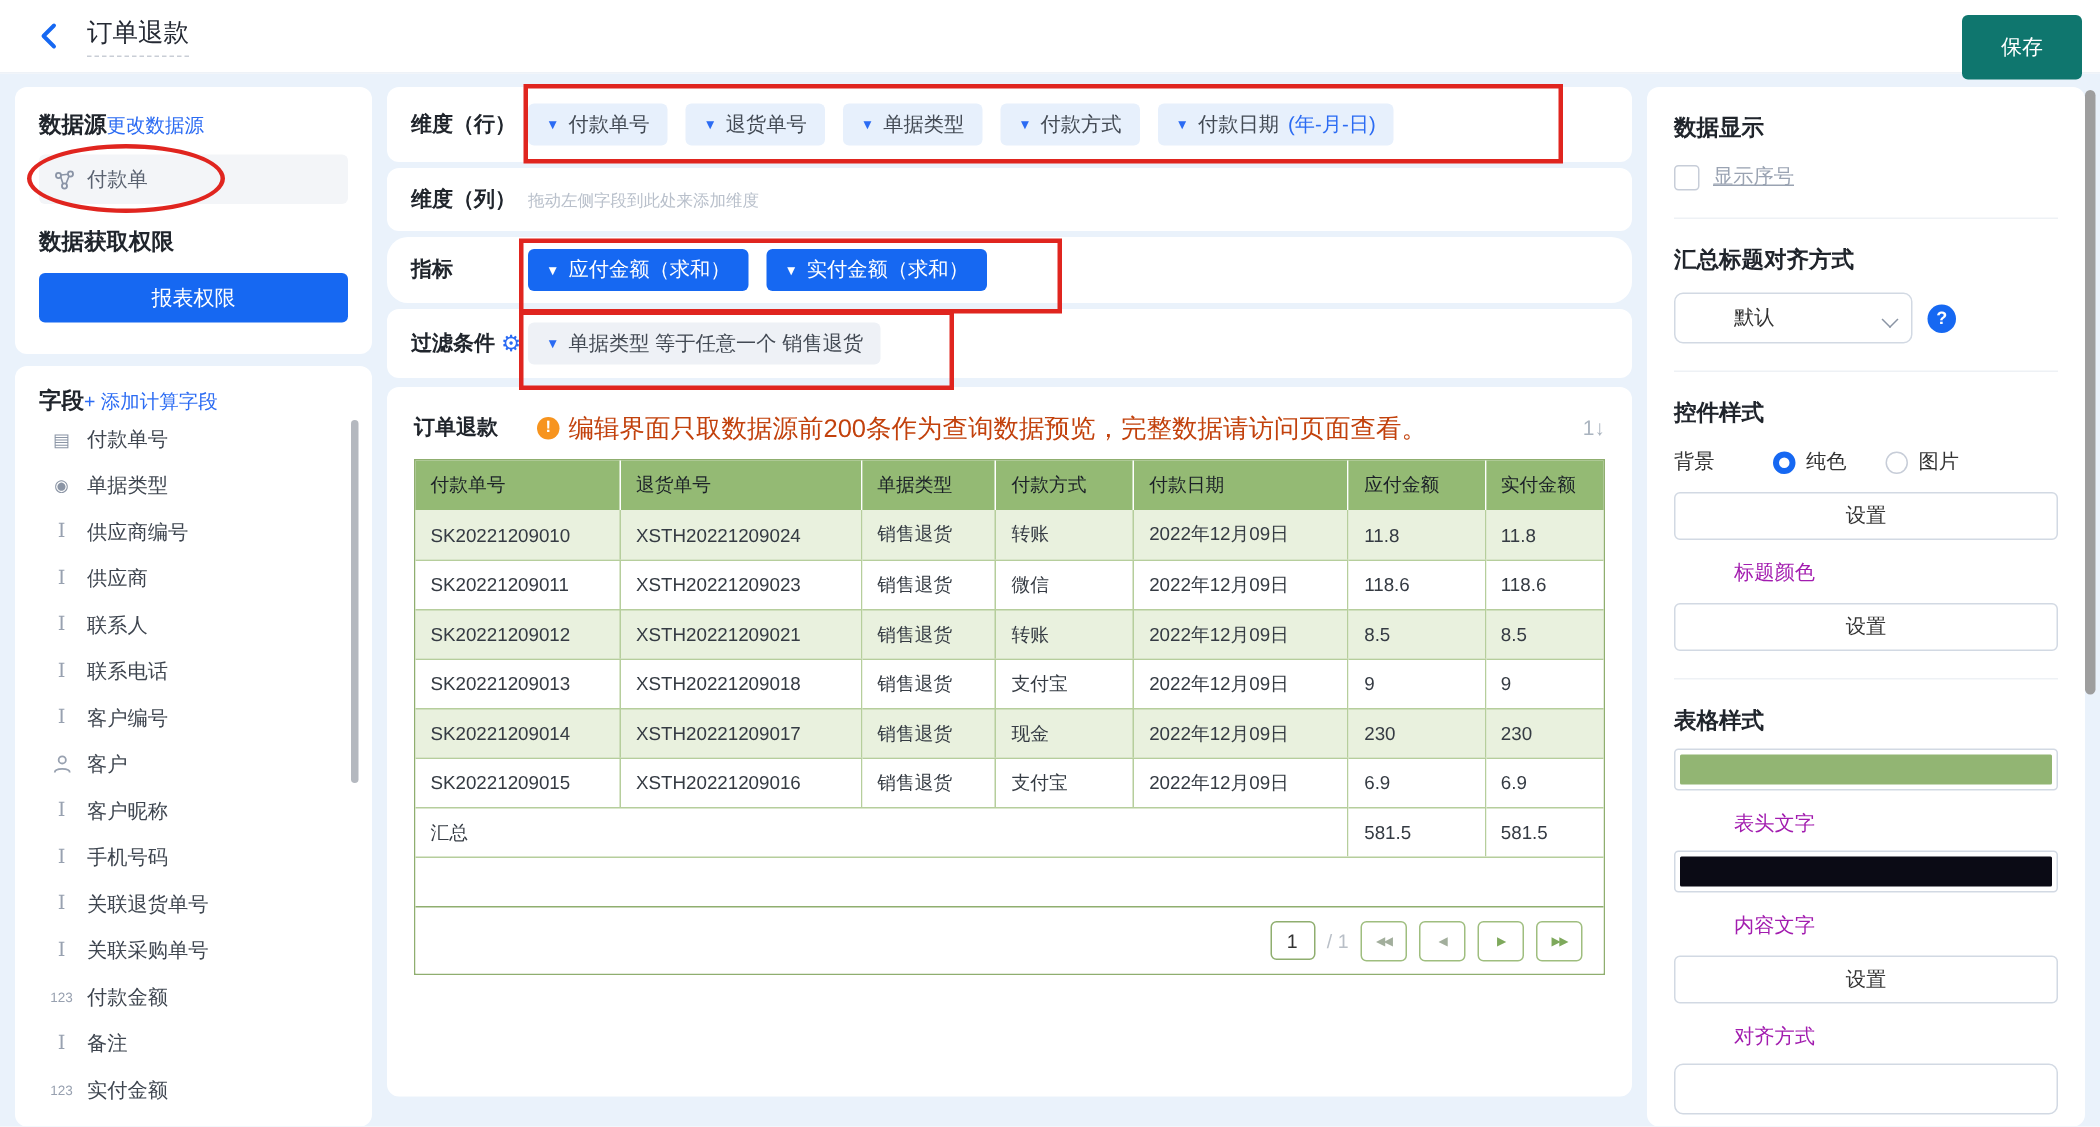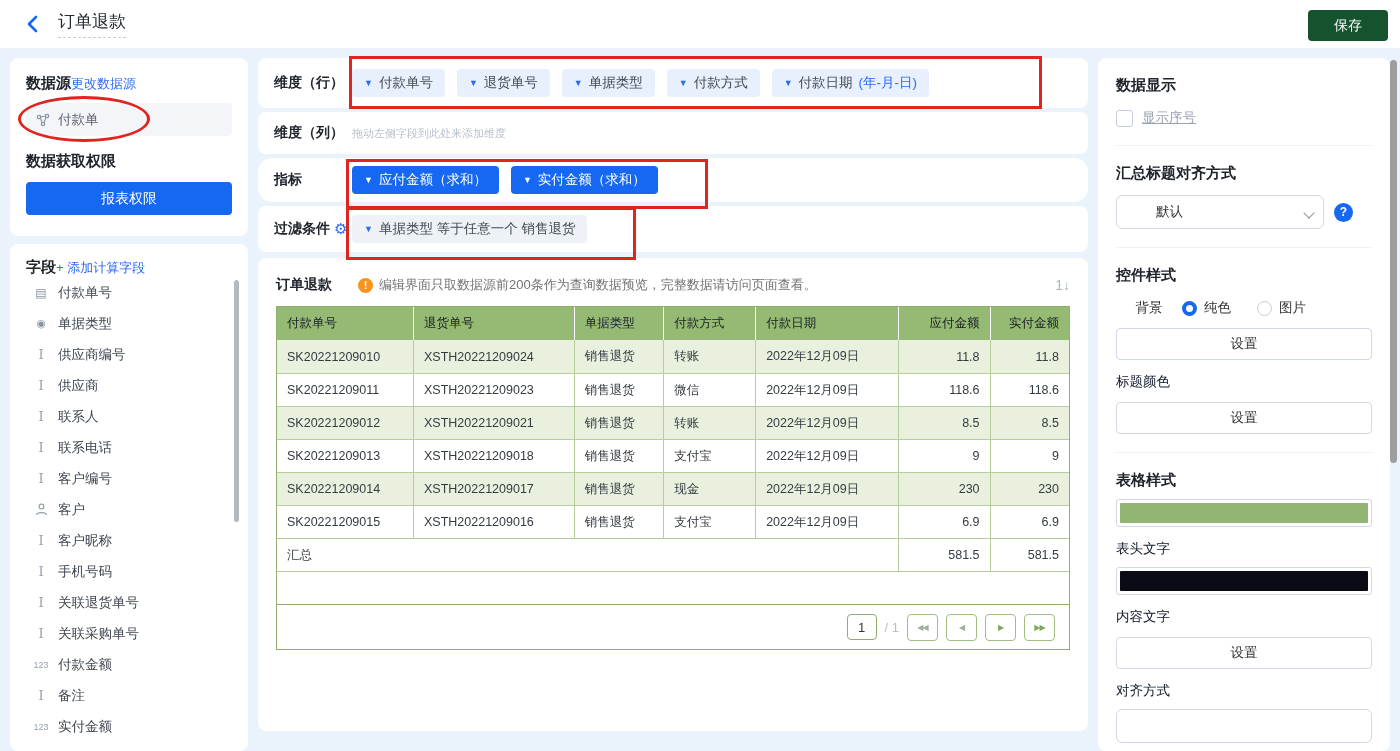--- a/index.html
+++ b/index.html
@@ -3,21 +3,21 @@
 <meta charset="utf-8">
 <style>
   html,body{margin:0;padding:0;}
   body{font-family:"Liberation Sans",sans-serif;}
   #app{position:relative;width:1400px;height:751px;background:#eaf2fb;overflow:hidden;}
 
   
   .topbar{position:absolute;left:0;top:0;width:1400px;height:48px;background:#fff;border-bottom:1px solid #eef2f7;display:flex;align-items:center;}
   .back{margin-left:26px;display:flex;align-items:center;cursor:pointer;}
   .page-title{margin-left:18px;font-size:17px;color:#242933;border-bottom:1px dashed #c9ced6;padding-bottom:4px;}
-  .save-btn{position:absolute;right:12px;top:10px;width:80px;height:31px;background:#14532d;color:#fff;border:none;border-radius:4px;font-size:14px;font-family:Liberation Serif, serif;cursor:pointer;}
+  .save-btn{position:absolute;right:12px;top:10px;width:80px;height:43px;background:#0f766e;color:#fff;border:none;border-radius:4px;font-size:14px;font-family:Liberation Serif, serif;cursor:pointer;}
 
   .card{position:absolute;background:#fff;border-radius:8px;box-sizing:border-box;}
 
   
   .ds-card{left:10px;top:58px;width:238px;height:178px;padding:16px;}
   .sec-head{display:flex;justify-content:flex-start;align-items:center;}
   .sec-title{font-size:15px;font-weight:700;color:#20252c;}
   .blue-link{font-size:13px;color:#2B6BF3;cursor:pointer;text-decoration:none;}
   .ds-item{margin-top:10px;height:33px;background:#f3f5f8;border-radius:4px;display:flex;align-items:center;padding:0 10px;gap:8px;font-size:13.5px;color:#5a6270;}
   .perm-title{margin-top:16px;font-size:15px;font-weight:700;color:#20252c;}
@@ -47,61 +47,61 @@
   .gear{color:#2B6BF3;font-size:15px;margin-left:4px;}
   .flabel{display:flex;align-items:center;width:78px;flex:0 0 78px;}
   .flabel b{font-size:14px;font-weight:700;color:#20252c;}
 
   
   .preview{left:258px;top:258px;width:830px;height:473px;padding:12px 18px;}
   .ptitle-row{display:flex;align-items:center;height:30px;}
   .ptitle{font-size:14px;font-weight:700;color:#20252c;}
   .notice{display:flex;align-items:center;gap:6px;margin-left:26px;}
   .warn-ic{width:15px;height:15px;border-radius:50%;background:#F7941E;color:#fff;font-size:11px;font-weight:700;display:flex;align-items:center;justify-content:center;}
-  .notice span.ntext{font-size:13px;color:#737373;}
+  .notice span.ntext{font-size:17px;color:#c2410c;}
   .sort-ic{margin-left:auto;font-size:14px;color:#aab4bf;cursor:pointer;}
 
   .twrap{margin-top:6px;border:1px solid #8FAE6F;}
   table.grid{width:100%;border-spacing:0;table-layout:fixed;font-size:12.5px;color:#353b43;}
   .grid th{background:#94BA74;color:#1b2027;font-weight:500;height:33px;padding:0 10px;text-align:left;border-right:1px solid #fff;box-sizing:border-box;overflow:hidden;white-space:nowrap;}
   .grid th:last-child{border-right:none;}
   .grid td{height:33px;padding:0 10px;border-right:1px solid #b6ce9c;border-top:1px solid #b6ce9c;box-sizing:border-box;overflow:hidden;white-space:nowrap;background:#fff;}
   .grid td:last-child{border-right:none;}
   .grid tr.alt td{background:#E9F1DE;}
-  .grid .num,.grid th.num{text-align:right;}
+  .grid .num,.grid th.num{text-align:left;}
   .grid tr:first-child td{border-top:none;}
   .spacer-row{height:32px;border-top:1px solid #b6ce9c;background:#fff;}
   .pager{height:44px;border-top:1px solid #8FAE6F;background:#fff;display:flex;align-items:center;justify-content:flex-end;gap:8px;padding-right:14px;}
   .pg-input{width:30px;height:26px;border:1px solid #8FAE6F;border-radius:4px;text-align:center;font-size:13px;color:#333;font-family:inherit;box-sizing:border-box;}
   .pg-total{font-size:13px;color:#b9bfc7;}
   .pg-btn{width:31px;height:27px;border:1px solid #9fbe7f;border-radius:4px;background:#fff;display:flex;align-items:center;justify-content:center;font-size:8px;letter-spacing:-1px;cursor:pointer;padding:0;font-family:inherit;}
   .pg-muted{color:#a2ae9c;}
   .pg-green{color:#7ea95c;}
 
   
   .rpanel{left:1098px;top:58px;width:292px;height:693px;padding:18px;}
   .rp-title{font-size:15px;font-weight:700;color:#20252c;}
   .chk-row{margin-top:14px;display:flex;align-items:center;gap:9px;}
   .chk{width:15px;height:15px;border:1px solid #c7cdd8;border-radius:3px;background:#fff;cursor:pointer;}
   .chk-label{font-size:13.5px;color:#9aa3b2;text-decoration:underline;}
   .divider{height:1px;background:#eef1f5;margin:18px 0;}
   .sel-row{margin-top:12px;display:flex;align-items:center;gap:10px;}
   .select{position:relative;height:34px;border:1px solid #d2d9e3;border-radius:6px;display:flex;align-items:center;padding:0 12px;font-size:13.5px;color:#333;background:#fff;cursor:pointer;box-sizing:border-box;}
   .select .caret{position:absolute;right:10px;top:13px;width:7px;height:7px;border-right:1.5px solid #8a94a4;border-bottom:1.5px solid #8a94a4;transform:rotate(45deg);}
-  .sel-summary{width:208px;padding-left:39px;}
+  .sel-summary{width:159px;padding-left:39px;}
   .help-ic{width:19px;height:19px;border-radius:50%;background:#1668F2;color:#fff;font-size:12px;font-weight:700;display:flex;align-items:center;justify-content:center;cursor:pointer;}
-  .radio-row{margin-top:14px;display:flex;align-items:center;font-size:13.5px;color:#333;text-align:center;}
+  .radio-row{margin-top:14px;display:flex;align-items:center;font-size:13.5px;color:#333;}
   .radio-row .lab{width:66px;}
   .radio{width:15px;height:15px;border-radius:50%;background:#fff;box-sizing:border-box;cursor:pointer;}
   .radio.on{border:4.5px solid #1668F2;}
   .radio.off{border:1px solid #c7cdd8;}
   .radio-group{display:flex;align-items:center;gap:26px;}
   .radio-item{display:flex;align-items:center;gap:7px;}
   .set-btn{margin-top:11px;width:100%;height:32px;border:1px solid #d2d9e3;border-radius:4px;background:#fff;font-size:13.5px;color:#333;font-family:inherit;cursor:pointer;}
-  .sub-label{margin-top:13px;font-size:13.5px;color:#0f172a;}
+  .sub-label{margin-top:13px;font-size:13.5px;color:#a21caf;margin-left:40px;}
   .swatch{margin-top:9px;border:1px solid #d2d9e3;border-radius:3px;padding:3px;cursor:pointer;}
   .swatch .bar{height:20px;border-radius:1px;}
   .sel-align{margin-top:9px;width:100%;}
   .rp-scroll{position:absolute;left:1390px;top:60px;width:7px;height:403px;background:#9e9e9e;border-radius:4px;}
 
   
   .anno{position:absolute;border:3px solid #E0251F;pointer-events:none;z-index:50;}
   .anno-ellipse{border-radius:50%;}
 
   .svg-ic{display:block;}

